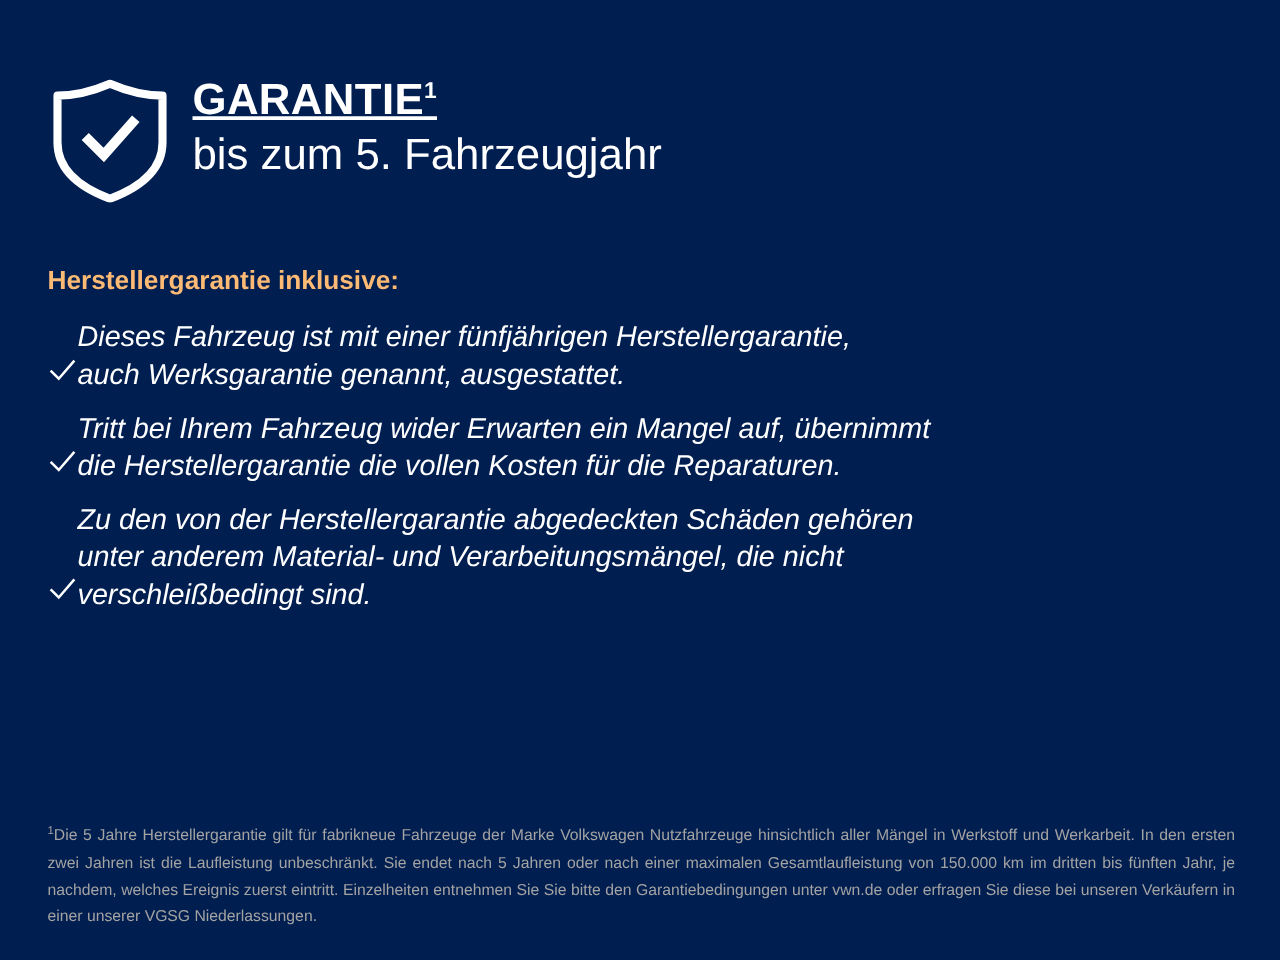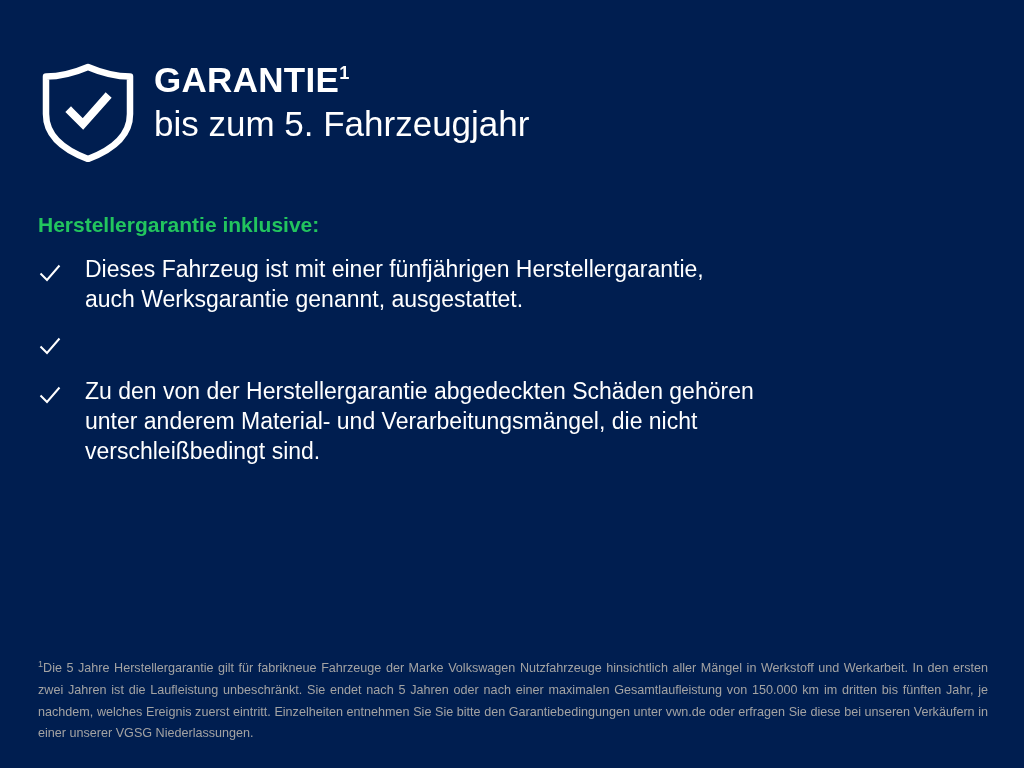--- a/index.html
+++ b/index.html
@@ -46,20 +46,21 @@
     padding-top: 4px;
   }
   .title {
     font-size: 35px;
     font-weight: 700;
     letter-spacing: 0.3px;
     line-height: 1.05;
     margin: 0;
     color: #ffffff;
     white-space: nowrap;
+    text-decoration: underline;
   }
   .title .sup {
     font-size: 0.52em;
     vertical-align: super;
     font-weight: 700;
     line-height: 0;
   }
   .subtitle {
     font-size: 35px;
     font-weight: 300;
@@ -75,32 +76,33 @@
     position: absolute;
     left: 38px;
     top: 212px;
     width: 950px;
   }
   .lead {
     font-size: 21px;
     font-weight: 700;
     margin: 0 0 18px 0;
     line-height: 1.2;
-    color: #22c55e;
+    color: #fdba74;
   }
   .bullets {
     list-style: none;
     margin: 0;
     padding: 0;
   }
   .bullet {
     display: flex;
-    align-items: flex-start;
-    gap: 23px;
+    align-items: flex-end;
+    gap: 0;
     margin-bottom: 13px;
+    font-style: italic;
   }
   .bullet:last-child { margin-bottom: 4px; }
   .check-icon {
     flex: 0 0 auto;
     width: 24px;
     height: 28px;
     margin-top: 4px;
   }
   .bullet-text {
     font-size: 23px;
@@ -161,20 +163,22 @@
         <span class="bullet-text">Dieses Fahrzeug ist mit einer fünfjährigen Herstellergarantie,
 auch Werksgarantie genannt, ausgestattet.</span>
       </li>
 
       <li class="bullet">
         <span>
           <svg class="check-icon" viewBox="0 0 24 24" fill="none" xmlns="http://www.w3.org/2000/svg" aria-hidden="true">
             <path d="M2.5 12.5 L9 19 L21.5 4.5" stroke="#ffffff" stroke-width="2" stroke-linecap="butt" stroke-linejoin="miter"></path>
           </svg>
         </span>
+        <span class="bullet-text">Tritt bei Ihrem Fahrzeug wider Erwarten ein Mangel auf, übernimmt
+die Herstellergarantie die vollen Kosten für die Reparaturen.</span>
       </li>
 
 
       <li class="bullet">
         <span>
           <svg class="check-icon" viewBox="0 0 24 24" fill="none" xmlns="http://www.w3.org/2000/svg" aria-hidden="true">
             <path d="M2.5 12.5 L9 19 L21.5 4.5" stroke="#ffffff" stroke-width="2" stroke-linecap="butt" stroke-linejoin="miter"></path>
           </svg>
         </span>
         <span class="bullet-text">Zu den von der Herstellergarantie abgedeckten Schäden gehören

